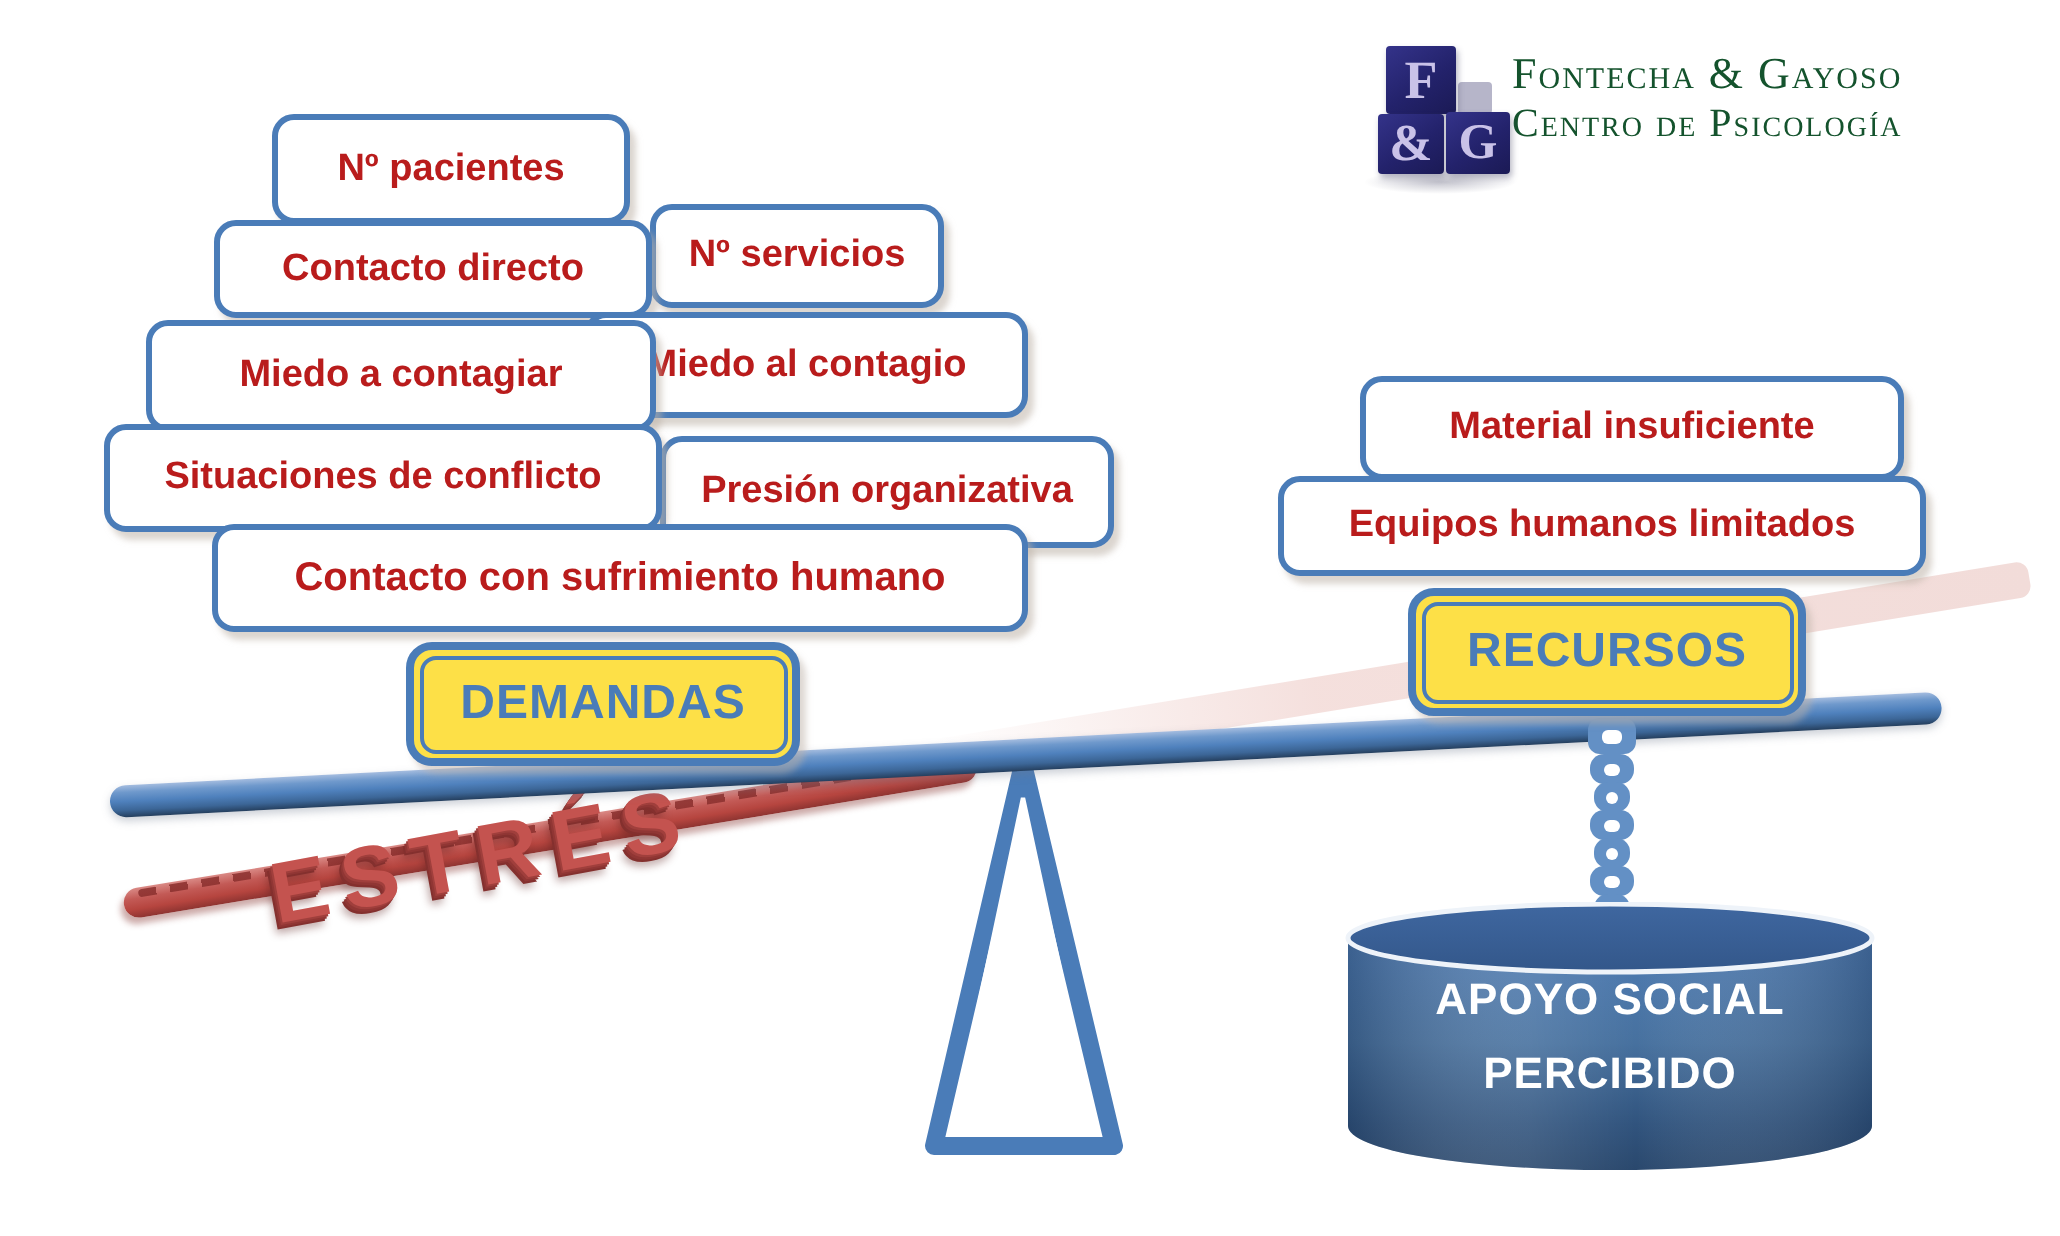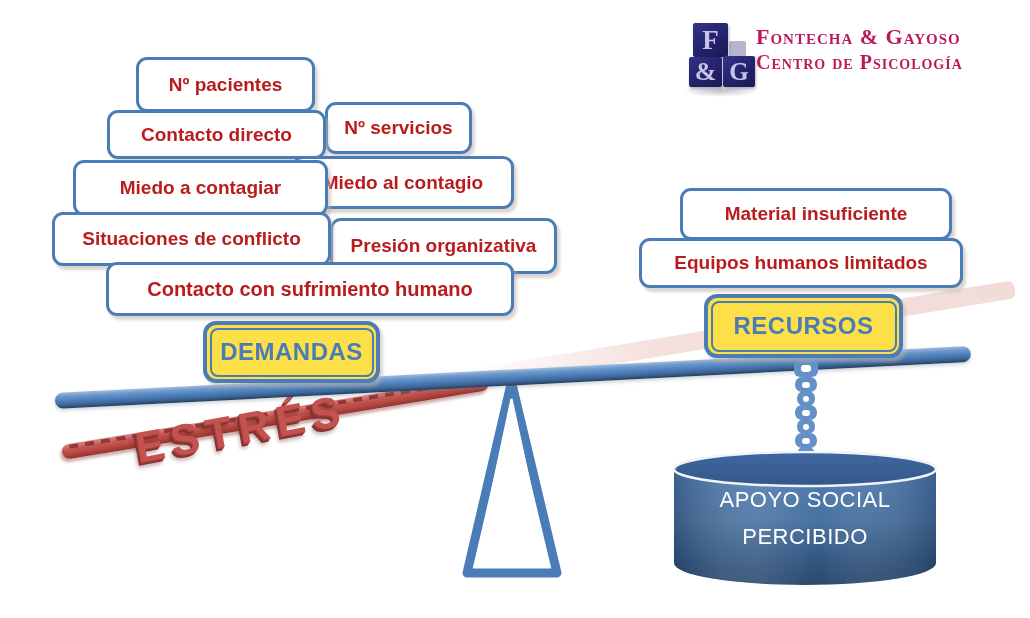--- a/index.html
+++ b/index.html
@@ -27,21 +27,21 @@
   
   #b-pacientes {left:136px;top:57px; width:179px;height:55px;z-index:12;}
   #b-turnos    {left:299px;top:46px; width:118px;height:58px;z-index:11;}
   #b-cdirecto  {left:107px;top:110px;width:219px;height:49px;z-index:14;}
   #b-servicios {left:325px;top:102px;width:147px;height:52px;z-index:13;}
   #b-contagiar {left:73px; top:160px;width:255px;height:56px;z-index:16;text-align:center;}
   #b-contagio  {left:292px;top:156px;width:222px;height:53px;z-index:15;}
   #b-conflicto {left:52px; top:212px;width:279px;height:54px;z-index:18;}
   #b-presion   {left:330px;top:207px;width:227px;height:56px;z-index:17;margin-top:11px;}
   #b-sufrimiento{left:106px;top:262px;width:408px;height:54px;z-index:19;font-size:20px;}
-  #b-demandas  {left:203px;top:321px;width:177px;height:62px;z-index:22;text-align:center;}
+  #b-demandas  {left:203px;top:321px;width:197px;height:62px;z-index:22;text-align:center;}
   
   #b-material  {left:680px;top:188px;width:272px;height:52px;z-index:11;}
   #b-equipos   {left:639px;top:238px;width:324px;height:50px;z-index:12;}
   #b-recursos  {left:704px;top:294px;width:199px;height:64px;z-index:23;}
 
   
   #beam{
     position:absolute;left:55px;top:393px;width:917px;height:16px;border-radius:9px;
     background:linear-gradient(180deg,#a4bcdf 0%,#6f99cc 22%,#4f81bd 50%,#3c6697 78%,#253f5e 100%);
     transform:rotate(-2.95deg);transform-origin:0 50%;z-index:3;
@@ -68,41 +68,41 @@
     font-weight:bold;letter-spacing:7px;transform:rotate(-10.5deg);transform-origin:0 50%;
     text-shadow:-1px 1px 0 #a03f3c,-2px 2px 0 #903634,-3px 3px 0 #84302e,-4px 5px 4px rgba(90,30,28,.4);
   }
   #fulcrum{position:absolute;left:455px;top:376px;width:112px;height:202px;z-index:2;}
   #chain{position:absolute;left:789px;top:357px;width:34px;height:106px;z-index:4;}
 
   
   #cylinder{position:absolute;left:671px;top:451px;width:268px;height:140px;z-index:5;}
   #cyl-text{
     position:absolute;left:0;top:30px;width:100%;text-align:center;color:#fff;
-    font-weight:normal;font-size:22px;line-height:37px;letter-spacing:.5px;z-index:6;
+    font-weight:bold;font-size:22px;line-height:37px;letter-spacing:.5px;z-index:6;
   }
   
   #logo{position:absolute;left:676px;top:18px;width:350px;height:80px;z-index:5;}
   .cube{
     position:absolute;display:flex;align-items:center;justify-content:center;
     background:linear-gradient(145deg,#34338a 0%,#23226b 55%,#1b1a55 100%);
     color:#c9c2e8;font-family:"Liberation Serif",serif;font-weight:bold;border-radius:2px;
     box-shadow:1px 2px 3px rgba(90,90,120,.45);
   }
   #cube-f  {left:17px;top:5px; width:35px;height:34px;font-size:27px;z-index:2;}
   #cube-gray{left:53px;top:23px;width:17px;height:16px;background:#b6b5c9;box-shadow:none;z-index:1;}
   #cube-amp{left:13px;top:39px;width:33px;height:30px;font-size:26px;z-index:3;}
   #cube-g  {left:47px;top:38px;width:32px;height:31px;font-size:25px;z-index:3;}
   #cube-shadow{
     position:absolute;left:6px;top:67px;width:76px;height:12px;border-radius:50%;
     background:radial-gradient(closest-side,rgba(100,100,125,.38),rgba(100,100,125,0));z-index:0;
   }
   #logo-text{
-    position:absolute;left:80px;top:6px;color:#be185d;font-family:"Liberation Serif",serif;
-    font-weight:bold;font-variant:small-caps;white-space:nowrap;
+    position:absolute;left:80px;top:6px;color:#14532d;font-family:"Liberation Serif",serif;
+    font-weight:normal;font-variant:small-caps;white-space:nowrap;
   }
   #logo-line1{font-size:22px;letter-spacing:1px;line-height:26px;}
   #logo-line2{font-size:20px;letter-spacing:1px;line-height:24px;}
 </style>
 </head>
 <body>
 
 <div id="stage">
 
   <div id="ghost-band"></div>

